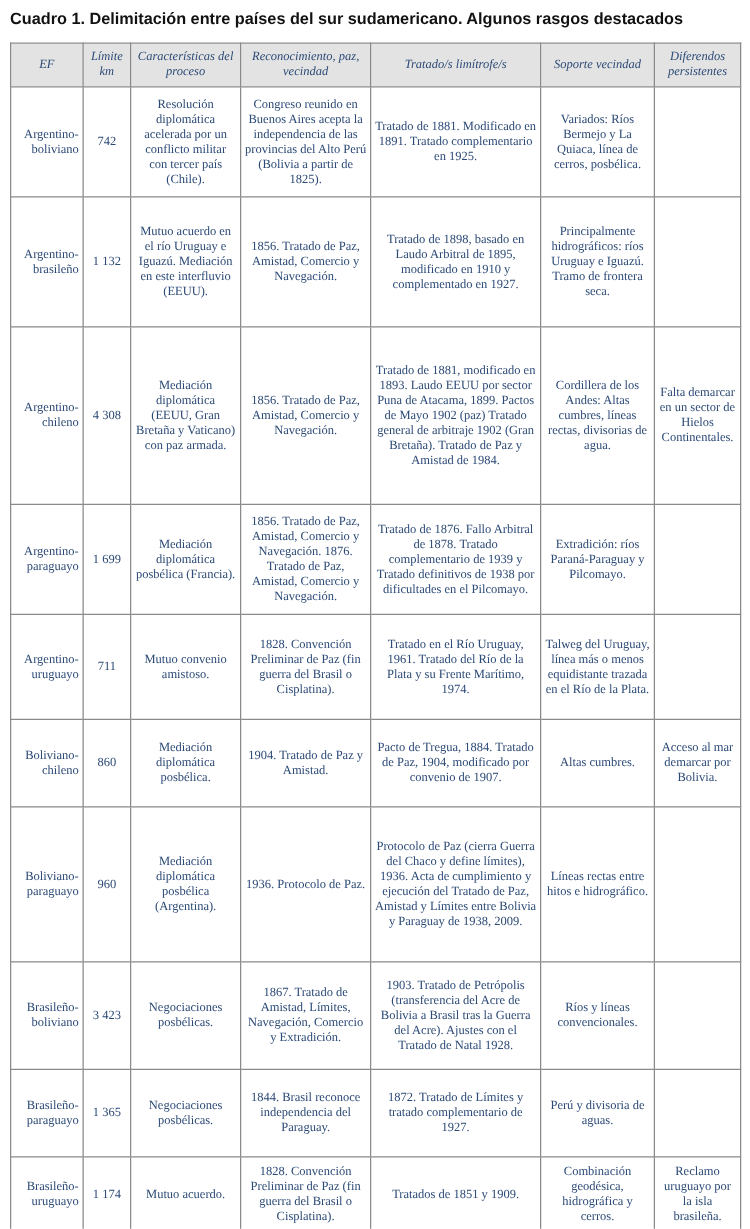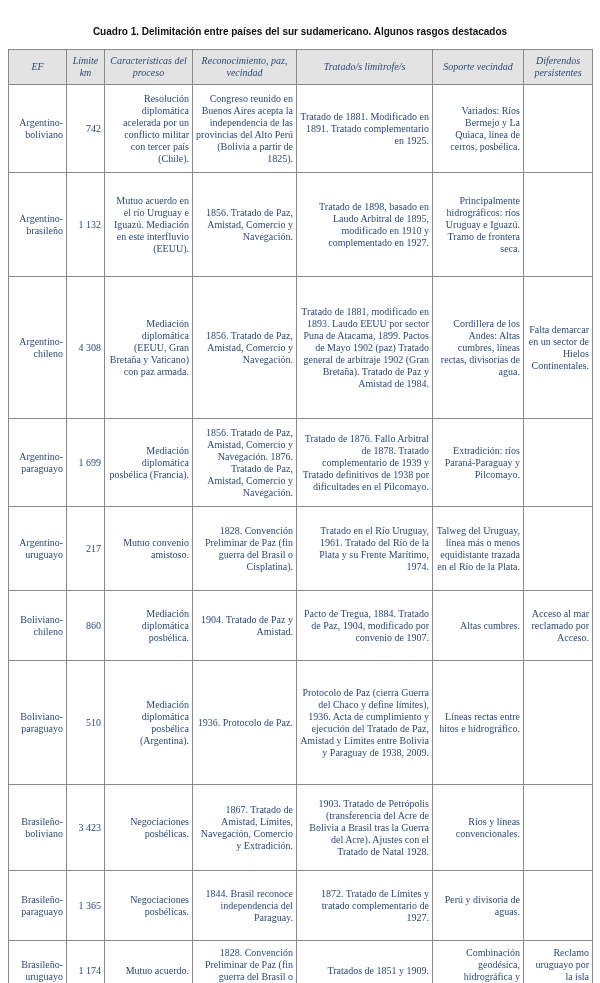--- a/index.html
+++ b/index.html
@@ -13,24 +13,24 @@
     width:600px;
     height:983px;
     box-sizing:border-box;
     padding:6px 8px;
     background:#ffffff;
     font-family:"Liberation Serif", serif;
   }
   .title{
     font-family:"Liberation Sans", sans-serif;
     font-weight:bold;
-    font-size:10px;
+    font-size:13px;
     color:var(--title-color);
-    text-align:center;
-    margin:20px 0 12px 0;
+    text-align:left;
+    margin:1px 0 12px 0;
   }
   table.cuadro{
     width:584px;
     table-layout:fixed;
     border-collapse:collapse;
     border:1.5px solid var(--border-color);
     color:var(--text-color);
   }
   table.cuadro th, table.cuadro td{
     border:1px solid var(--border-color);
@@ -42,22 +42,22 @@
   }
   thead th{
     background:var(--header-bg);
     font-style:italic;
     font-weight:normal;
     text-align:center;
     height:30px;
     font-size:10px;
   }
   td.c0{text-align:right;}
-  td.c1{text-align:right;white-space:nowrap;}
-  td.c2,td.c3,td.c4,td.c5,td.c6{text-align:right;}
+  td.c1{text-align:center;white-space:nowrap;}
+  td.c2,td.c3,td.c4,td.c5,td.c6{text-align:center;}
   tr.r1{height:88px}
   tr.r2{height:104px}
   tr.r3{height:142px}
   tr.r4{height:88px}
   tr.r5{height:84px}
   tr.r6{height:70px}
   tr.r7{height:124px}
   tr.r8{height:86px}
   tr.r9{height:70px}
   tr.r10{height:60px}
@@ -121,39 +121,39 @@
         <td class="c0">Argentino-paraguayo</td>
         <td class="c1">1 699</td>
         <td class="c2">Mediación diplomática posbélica (Francia).</td>
         <td class="c3">1856. Tratado de Paz, Amistad, Comercio y Navegación. 1876. Tratado de Paz, Amistad, Comercio y Navegación.</td>
         <td class="c4">Tratado de 1876. Fallo Arbitral de 1878. Tratado complementario de 1939 y Tratado definitivos de 1938 por dificultades en el Pilcomayo.</td>
         <td class="c5">Extradición: ríos Paraná-Paraguay y Pilcomayo.</td>
         <td class="c6"></td>
       </tr>
       <tr class="r5">
         <td class="c0">Argentino-uruguayo</td>
-        <td class="c1">217</td>
+        <td class="c1">711</td>
         <td class="c2">Mutuo convenio amistoso.</td>
         <td class="c3">1828. Convención Preliminar de Paz (fin guerra del Brasil o Cisplatina).</td>
         <td class="c4">Tratado en el Río Uruguay, 1961. Tratado del Río de la Plata y su Frente Marítimo, 1974.</td>
         <td class="c5">Talweg del Uruguay, línea más o menos equidistante trazada en el Río de la Plata.</td>
         <td class="c6"></td>
       </tr>
       <tr class="r6">
         <td class="c0">Boliviano-chileno</td>
         <td class="c1">860</td>
         <td class="c2">Mediación diplomática posbélica.</td>
         <td class="c3">1904. Tratado de Paz y Amistad.</td>
         <td class="c4">Pacto de Tregua, 1884. Tratado de Paz, 1904, modificado por convenio de 1907.</td>
         <td class="c5">Altas cumbres.</td>
-        <td class="c6">Acceso al mar reclamado por Acceso.</td>
+        <td class="c6">Acceso al mar demarcar por Bolivia.</td>
       </tr>
       <tr class="r7">
         <td class="c0">Boliviano-paraguayo</td>
-        <td class="c1">510</td>
+        <td class="c1">960</td>
         <td class="c2">Mediación diplomática posbélica (Argentina).</td>
         <td class="c3">1936. Protocolo de Paz.</td>
         <td class="c4">Protocolo de Paz (cierra Guerra del Chaco y define límites), 1936. Acta de cumplimiento y ejecución del Tratado de Paz, Amistad y Límites entre Bolivia y Paraguay de 1938, 2009.</td>
         <td class="c5">Líneas rectas entre hitos e hidrográfico.</td>
         <td class="c6"></td>
       </tr>
       <tr class="r8">
         <td class="c0">Brasileño-boliviano</td>
         <td class="c1">3 423</td>
         <td class="c2">Negociaciones posbélicas.</td>

